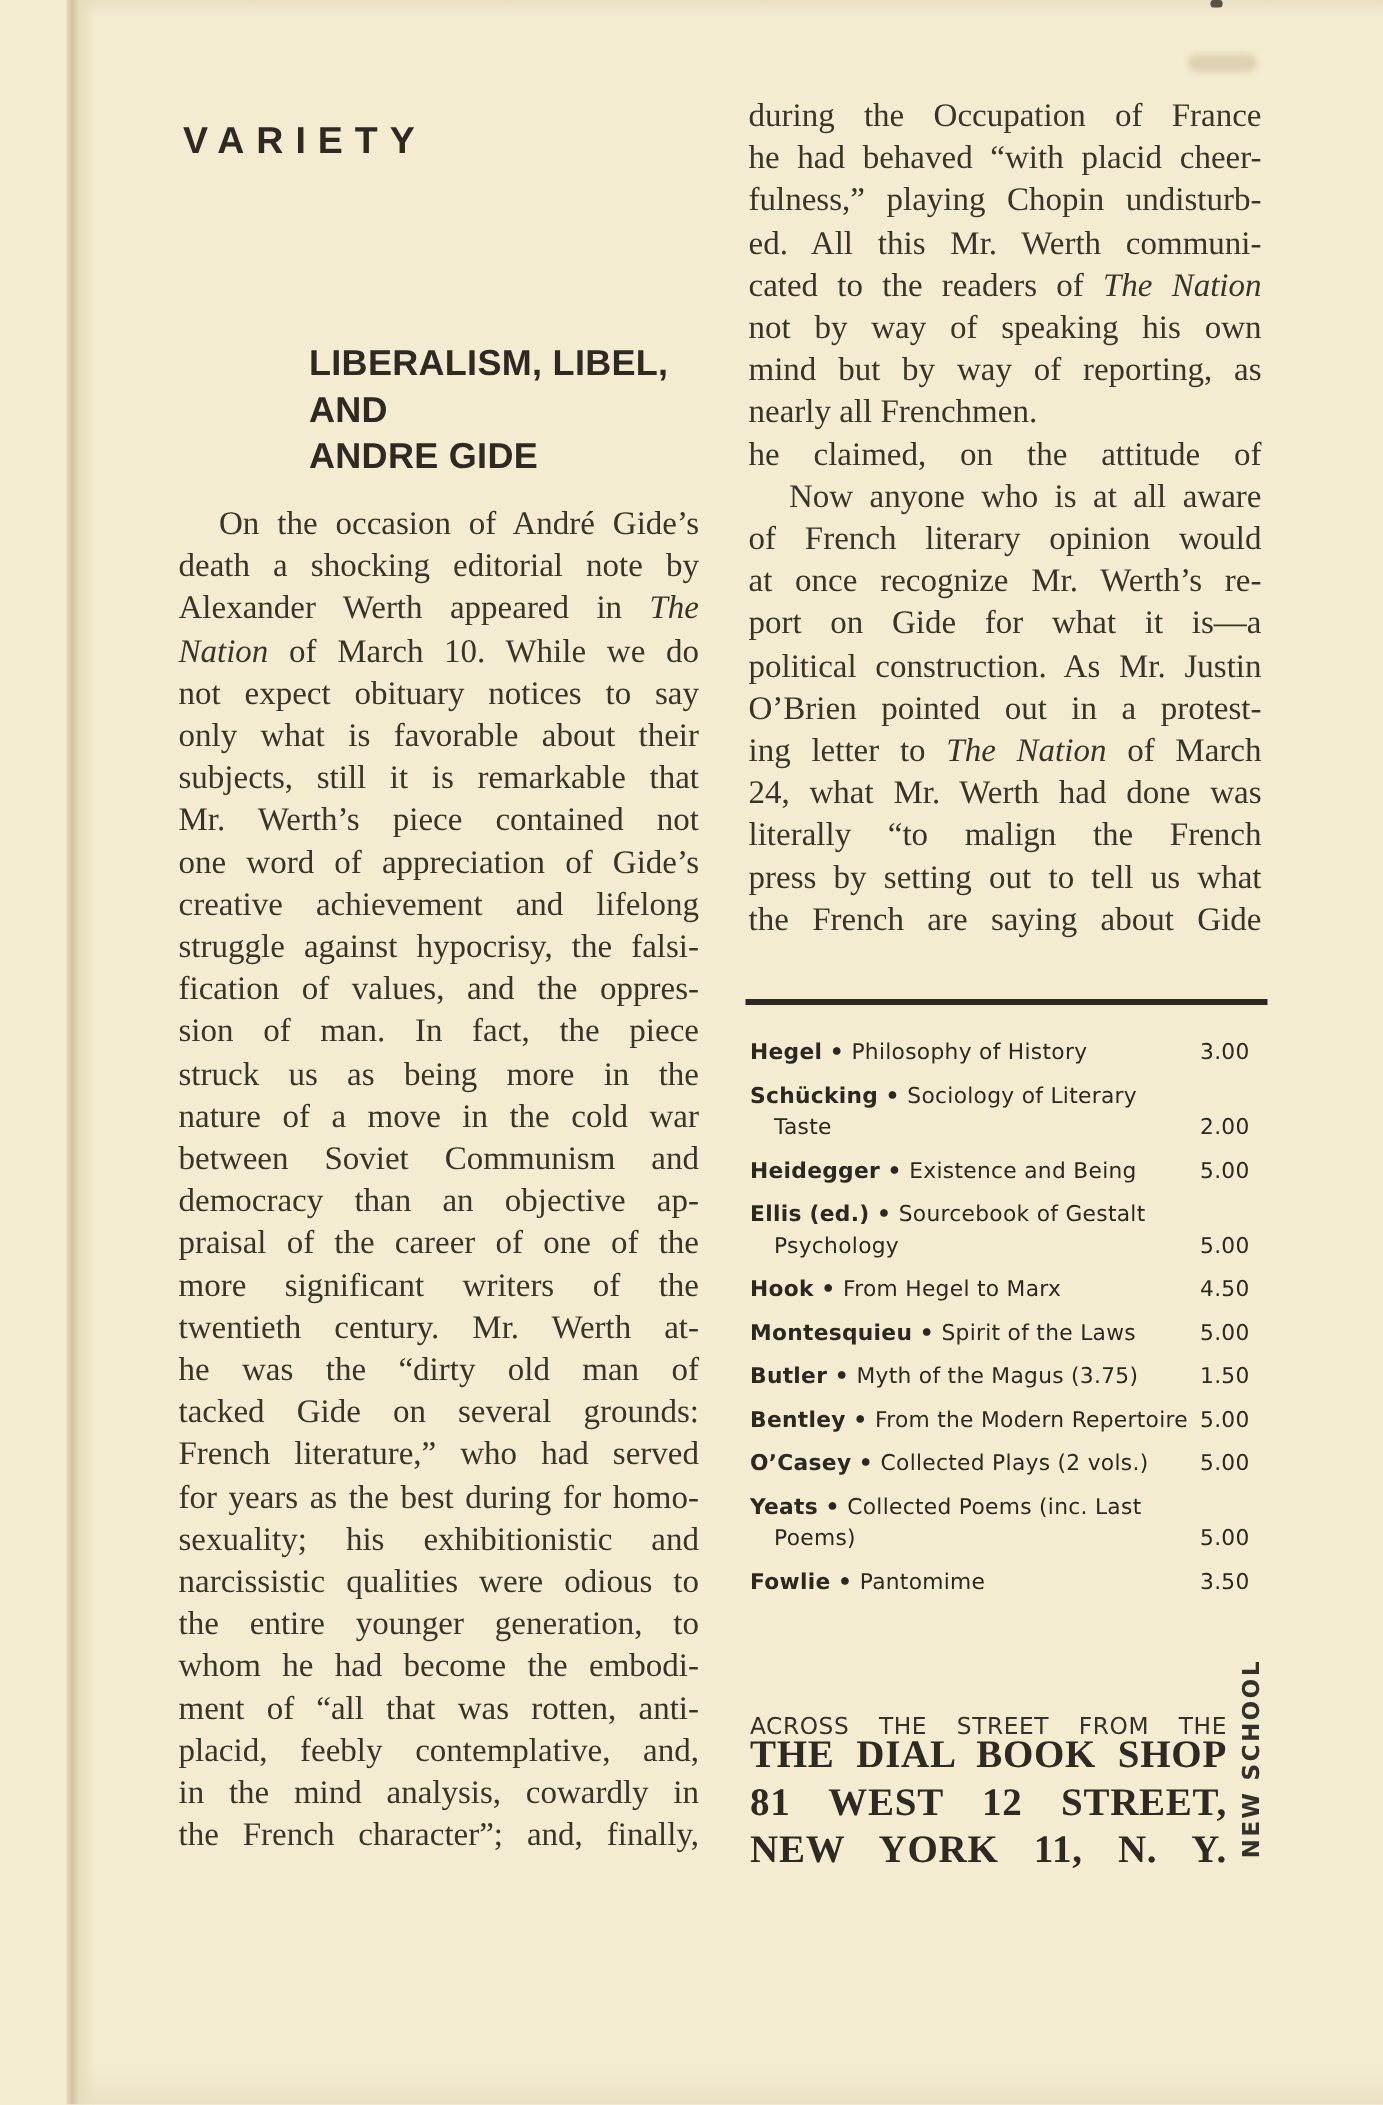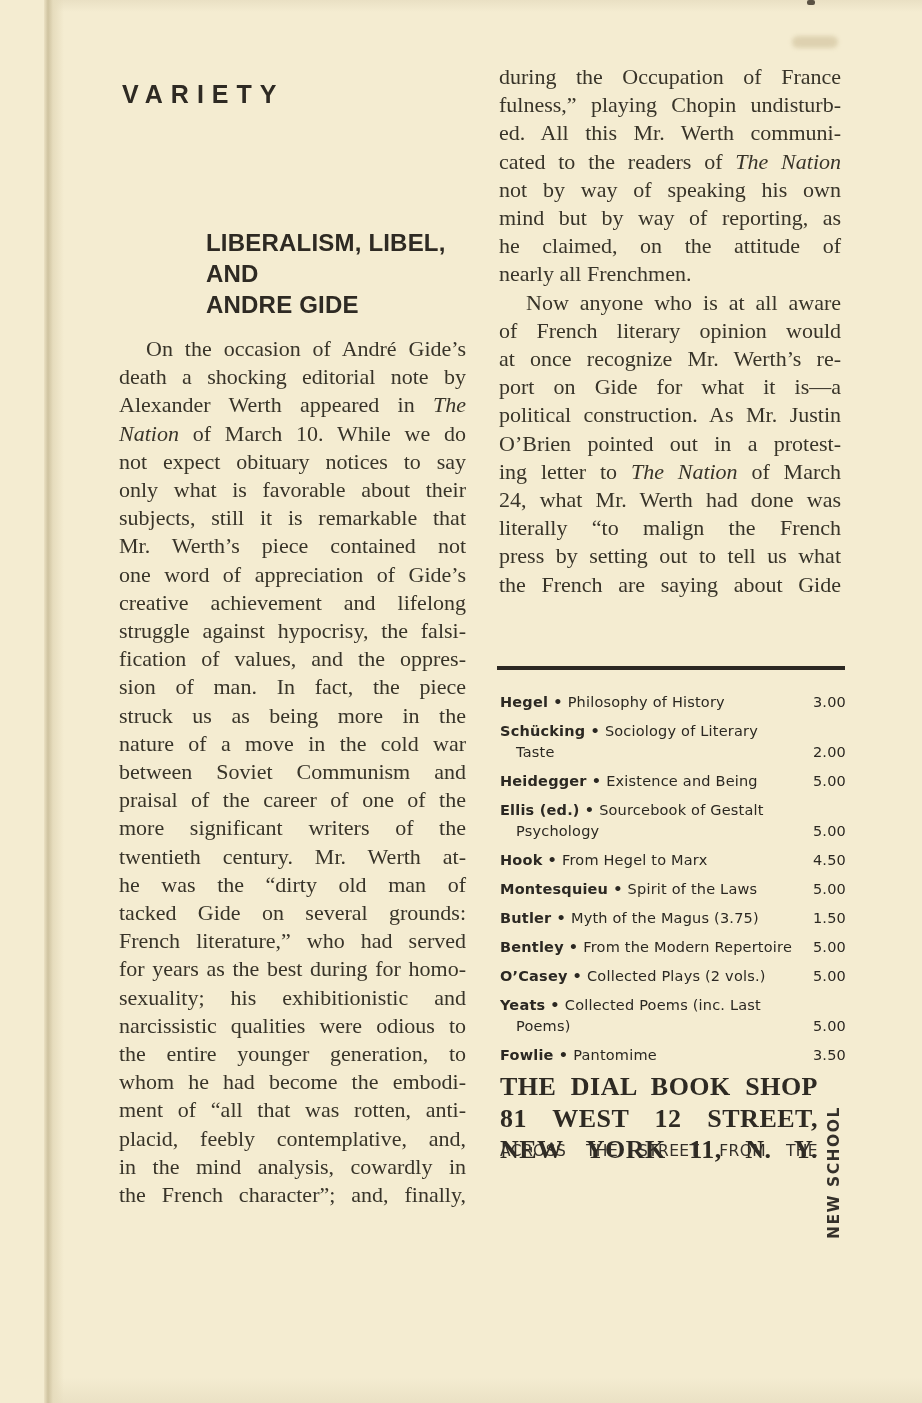--- a/index.html
+++ b/index.html
@@ -48,23 +48,23 @@
   .booklist{
     position:absolute;left:456px;top:692px;width:346px;
     font-family:"DejaVu Sans", sans-serif;
     font-size:14.5px;line-height:21px;color:#2b2822;
     letter-spacing:0.2px;
   }
   .book-row{display:flex;margin-bottom:8px;}
   .book-entry{flex:1;padding-left:16px;text-indent:-16px;}
   .book-author{font-weight:bold;}
   .book-bullet{padding:0 5px;font-weight:bold;}
-  .book-price{width:46px;margin-left:4px;text-align:right;align-self:flex-end;}
+  .book-price{width:46px;margin-left:4px;text-align:left;align-self:flex-end;}
   .shopname{
-    position:absolute;left:456px;top:1071px;width:318px;
+    position:absolute;left:456px;top:1154px;width:318px;
     font-family:"Liberation Serif", serif;
     font-weight:bold;font-size:26px;line-height:31.5px;
     color:#2e2a23;letter-spacing:0.5px;
   }
   .shopline{text-align:justify;text-align-last:justify;}
   .tagline{
     position:absolute;left:456px;top:1142px;width:318px;
     font-family:"DejaVu Sans", sans-serif;
     font-size:15.5px;color:#34302a;letter-spacing:0.4px;
     text-align:justify;text-align-last:justify;
@@ -107,45 +107,47 @@
       <div class="bodyline"><span>subjects, still it is remarkable that</span></div>
       <div class="bodyline"><span>Mr. Werth’s piece contained not</span></div>
       <div class="bodyline"><span>one word of appreciation of Gide’s</span></div>
       <div class="bodyline"><span>creative achievement and lifelong</span></div>
       <div class="bodyline"><span>struggle against hypocrisy, the falsi-</span></div>
       <div class="bodyline"><span>fication of values, and the oppres-</span></div>
       <div class="bodyline"><span>sion of man. In fact, the piece</span></div>
       <div class="bodyline"><span>struck us as being more in the</span></div>
       <div class="bodyline"><span>nature of a move in the cold war</span></div>
       <div class="bodyline"><span>between Soviet Communism and</span></div>
+      <div class="bodyline"><span>democracy than an objective ap-</span></div>
       <div class="bodyline"><span>praisal of the career of one of the</span></div>
       <div class="bodyline"><span>more significant writers of the</span></div>
       <div class="bodyline"><span>twentieth century. Mr. Werth at-</span></div>
       <div class="bodyline"><span>he was the “dirty old man of</span></div>
       <div class="bodyline"><span>tacked Gide on several grounds:</span></div>
       <div class="bodyline"><span>French literature,” who had served</span></div>
       <div class="bodyline"><span>for years as the best during for homo-</span></div>
       <div class="bodyline"><span>sexuality; his exhibitionistic and</span></div>
       <div class="bodyline"><span>narcissistic qualities were odious to</span></div>
       <div class="bodyline"><span>the entire younger generation, to</span></div>
       <div class="bodyline"><span>whom he had become the embodi-</span></div>
       <div class="bodyline"><span>ment of “all that was rotten, anti-</span></div>
       <div class="bodyline"><span>placid, feebly contemplative, and,</span></div>
       <div class="bodyline"><span>in the mind analysis, cowardly in</span></div>
       <div class="bodyline"><span>the French character”; and, finally,</span></div>
     </div>
   <div class="col col-right" id="col-right">
       <div class="bodyline"><span>during the Occupation of France</span></div>
+      <div class="bodyline"><span>he had behaved “with placid cheer-</span></div>
       <div class="bodyline"><span>fulness,” playing Chopin undisturb-</span></div>
       <div class="bodyline"><span>ed. All this Mr. Werth communi-</span></div>
       <div class="bodyline"><span>cated to the readers of </span><em>The Nation</em></div>
       <div class="bodyline"><span>not by way of speaking his own</span></div>
       <div class="bodyline"><span>mind but by way of reporting, as</span></div>
+      <div class="bodyline endline"><span>nearly all Frenchmen.</span></div>
       <div class="bodyline"><span>he claimed, on the attitude of</span></div>
-      <div class="bodyline endline"><span>nearly all Frenchmen.</span></div>
       <div class="bodyline indent"><span>Now anyone who is at all aware</span></div>
       <div class="bodyline"><span>of French literary opinion would</span></div>
       <div class="bodyline"><span>at once recognize Mr. Werth’s re-</span></div>
       <div class="bodyline"><span>port on Gide for what it is—a</span></div>
       <div class="bodyline"><span>political construction. As Mr. Justin</span></div>
       <div class="bodyline"><span>O’Brien pointed out in a protest-</span></div>
       <div class="bodyline"><span>ing letter to </span><em>The Nation</em><span> of March</span></div>
       <div class="bodyline"><span>24, what Mr. Werth had done was</span></div>
       <div class="bodyline"><span>literally “to malign the French</span></div>
       <div class="bodyline"><span>press by setting out to tell us what</span></div>

